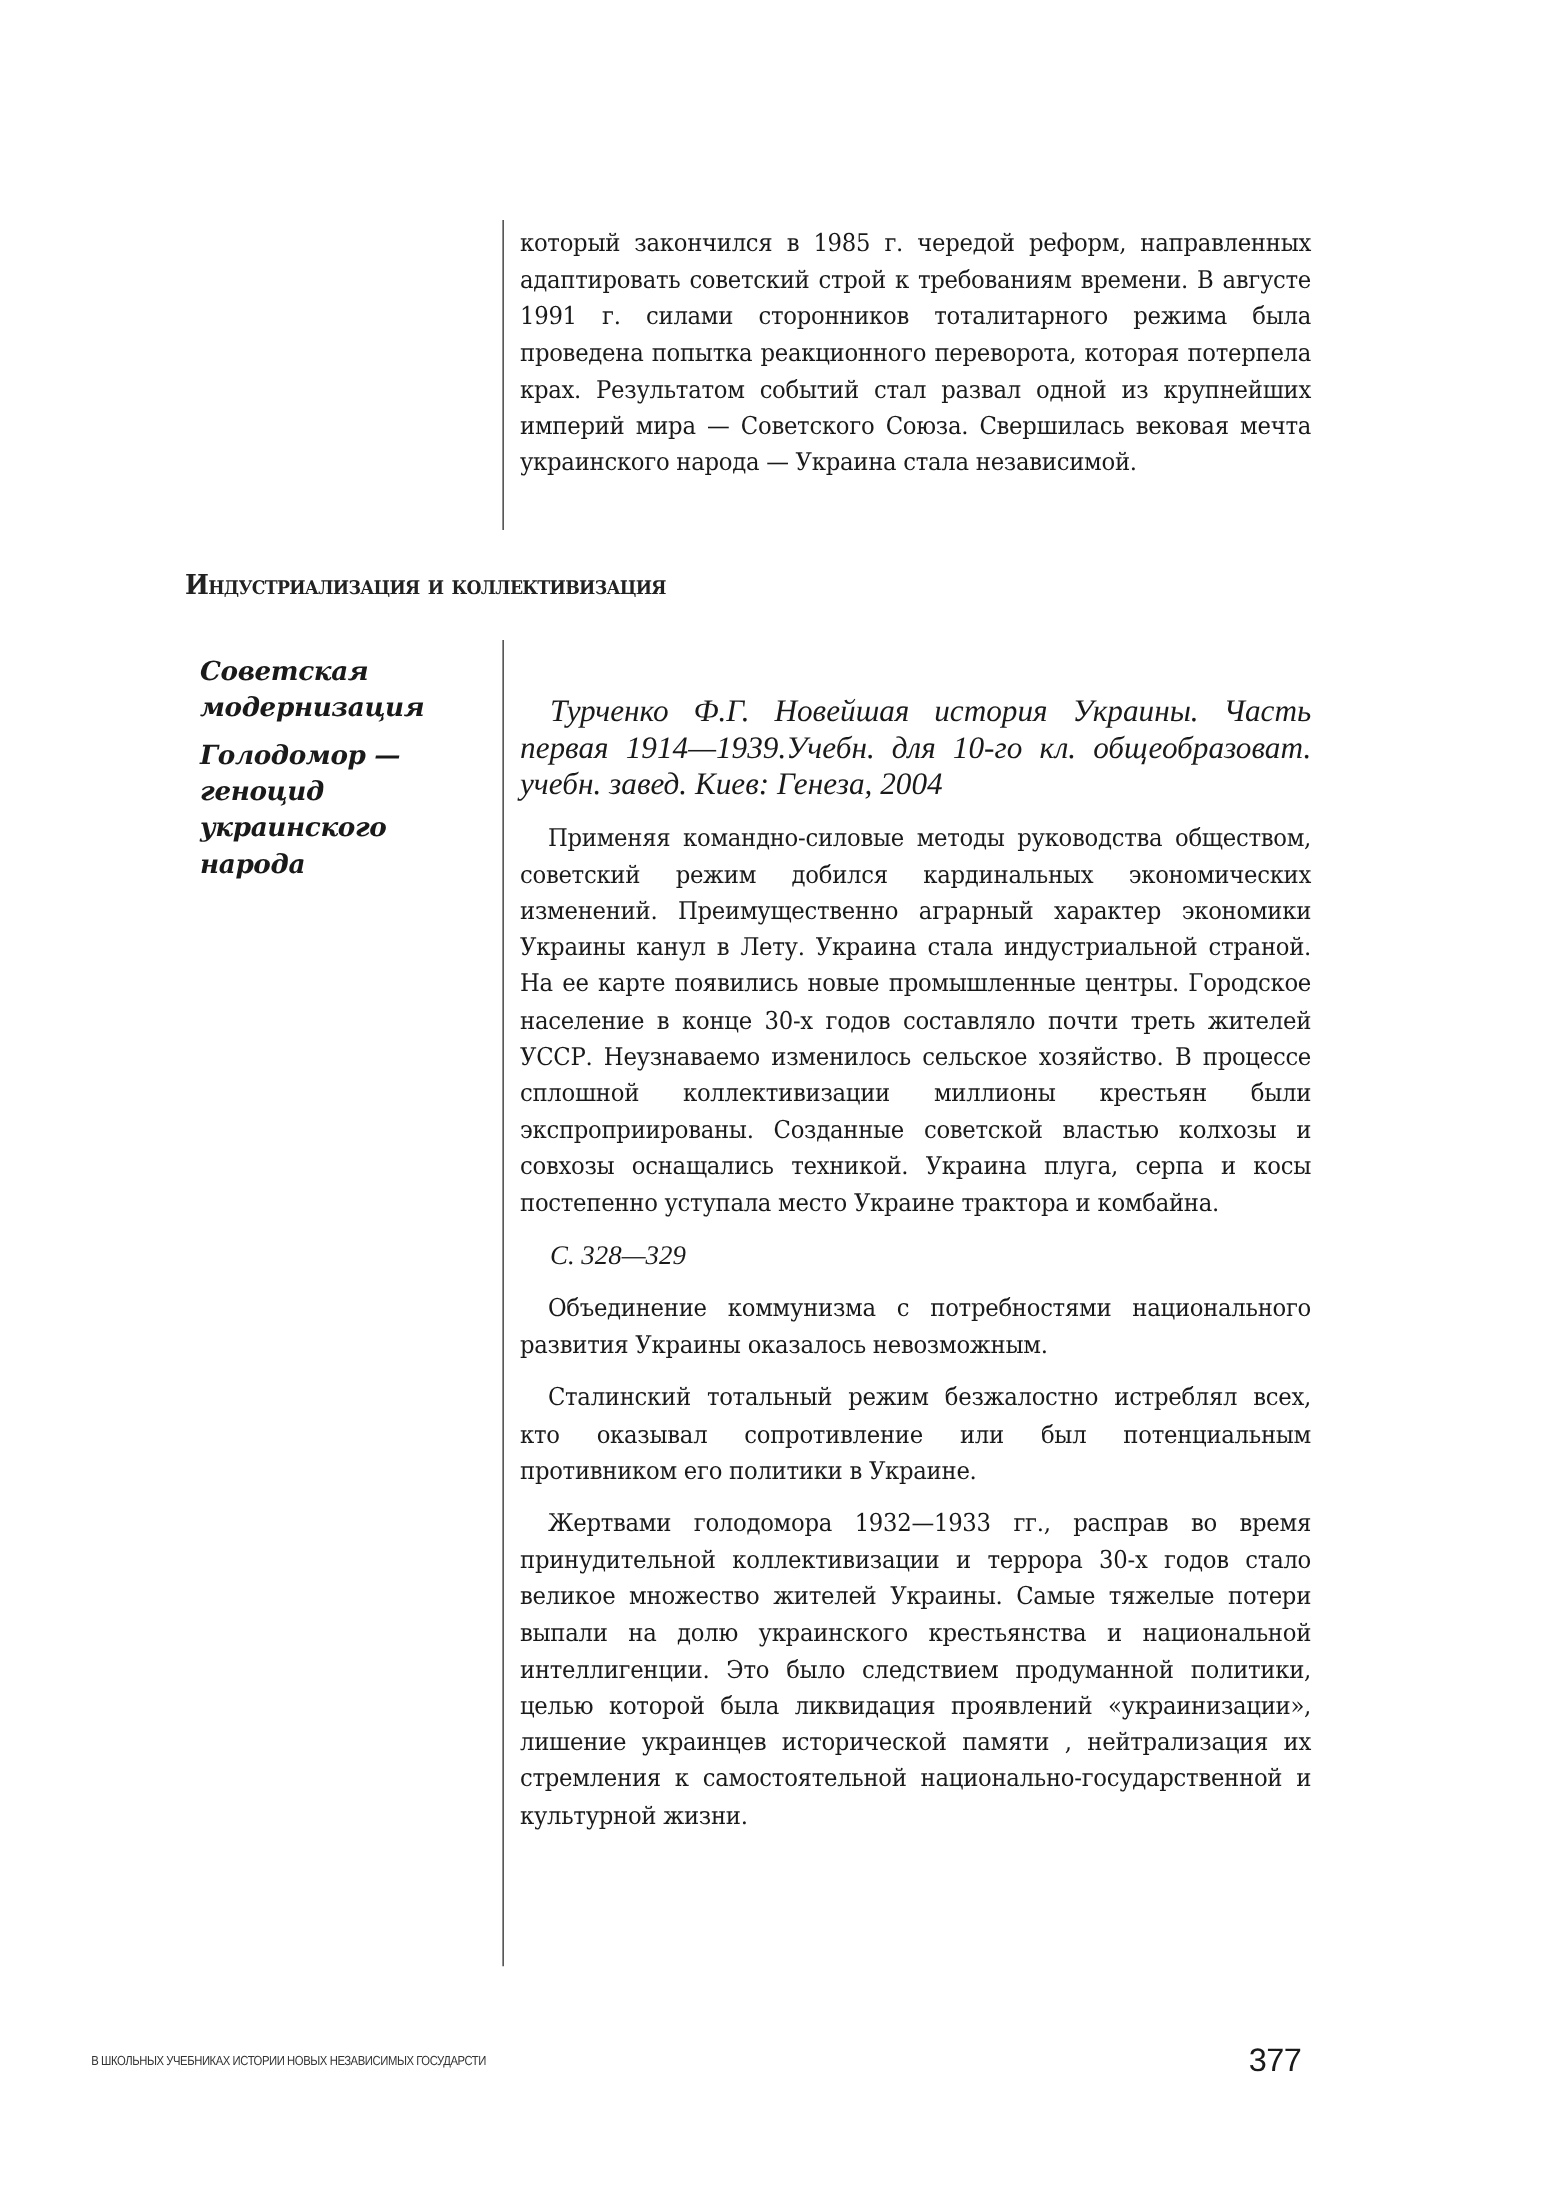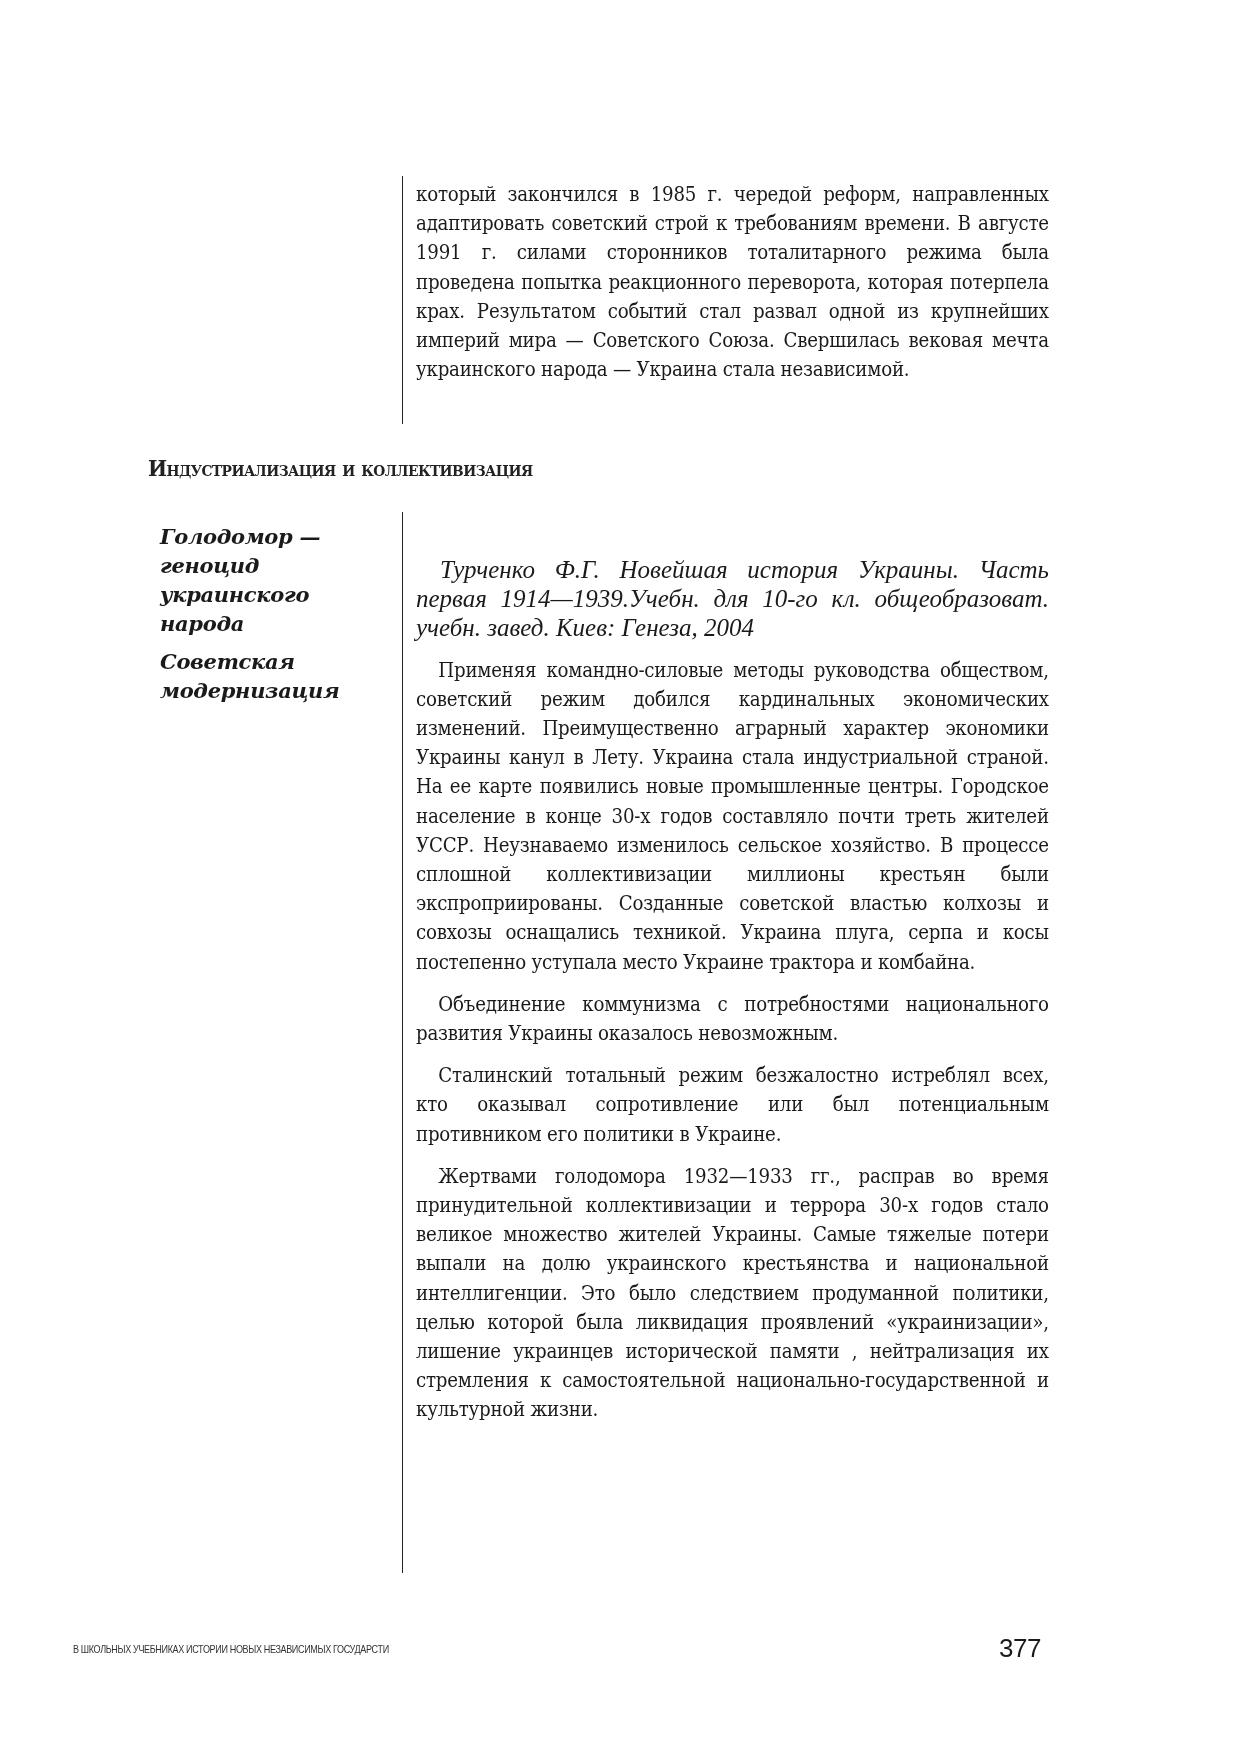--- a/index.html
+++ b/index.html
@@ -134,29 +134,30 @@
 
 <div class="page">
 
   <div class="col col-1">
     <p class="para">который закончился в 1985 г. чередой реформ, направленных адаптировать советский строй к требованиям времени. В августе 1991 г. силами сторонников тоталитарного режима была проведена попытка реакционного переворота, которая потерпела крах. Результатом событий стал развал одной из крупнейших империй мира — Советского Союза. Свершилась вековая мечта украинского народа — Украина стала независимой.</p>
   </div>
 
   <h2 class="section-heading">Индустриализация и коллективизация</h2>
 
   <div class="sidebar">
+    <p class="side-item">Советская модернизация</p>
     <p class="side-item">Голодомор — геноцид украинского народа</p>
-    <p class="side-item">Советская модернизация</p>
   </div>
 
   <div class="col col-2">
     <p class="para italic indent">Турченко Ф.Г. Новейшая история Украины. Часть первая 1914—1939.Учебн. для 10-го кл. общеобразоват. учебн. завед. Киев: Генеза, 2004</p>
 
     <p class="para indent gap">Применяя командно-силовые методы руководства обществом, советский режим добился кардинальных экономических изменений. Преимущественно аграрный характер экономики Украины канул в Лету. Украина стала индустриальной страной. На ее карте появились новые промышленные центры. Городское население в конце 30-х годов составляло почти треть жителей УССР. Неузнаваемо изменилось сельское хозяйство. В процессе сплошной коллективизации миллионы крестьян были экспроприированы. Созданные советской властью колхозы и совхозы оснащались техникой. Украина плуга, серпа и косы постепенно уступала место Украине трактора и комбайна.</p>
 
+    <p class="pageref">С. 328—329</p>
     <p class="para indent gap">Объединение коммунизма с потребностями национального развития Украины оказалось невозможным.</p>
     <p class="para indent gap">Сталинский тотальный режим безжалостно истреблял всех, кто оказывал сопротивление или был потенциальным противником его политики в Украине.</p>
     <p class="para indent gap">Жертвами голодомора 1932—1933 гг., расправ во время принудительной коллективизации и террора 30-х годов стало великое множество жителей Украины. Самые тяжелые потери выпали на долю украинского крестьянства и национальной интеллигенции. Это было следствием продуманной политики, целью которой была ликвидация проявлений «украинизации», лишение украинцев исторической памяти , нейтрализация их стремления к самостоятельной национально-государственной и культурной жизни.</p>
   </div>
 
   <div class="footer-title">В ШКОЛЬНЫХ УЧЕБНИКАХ ИСТОРИИ НОВЫХ НЕЗАВИСИМЫХ ГОСУДАРСТИ</div>
   <div class="page-number">377</div>
 
 </div>
 

